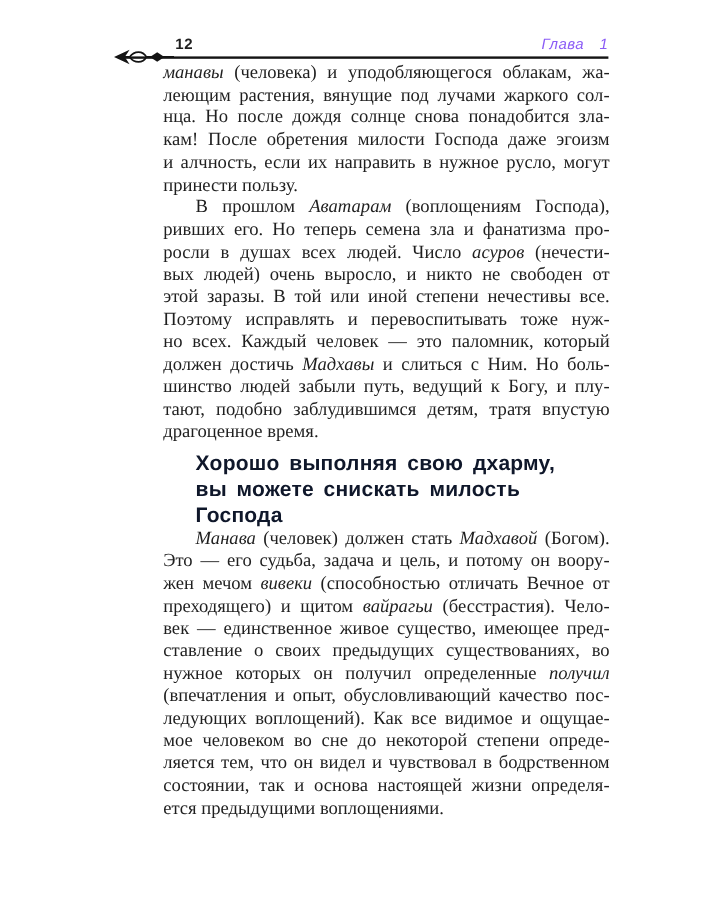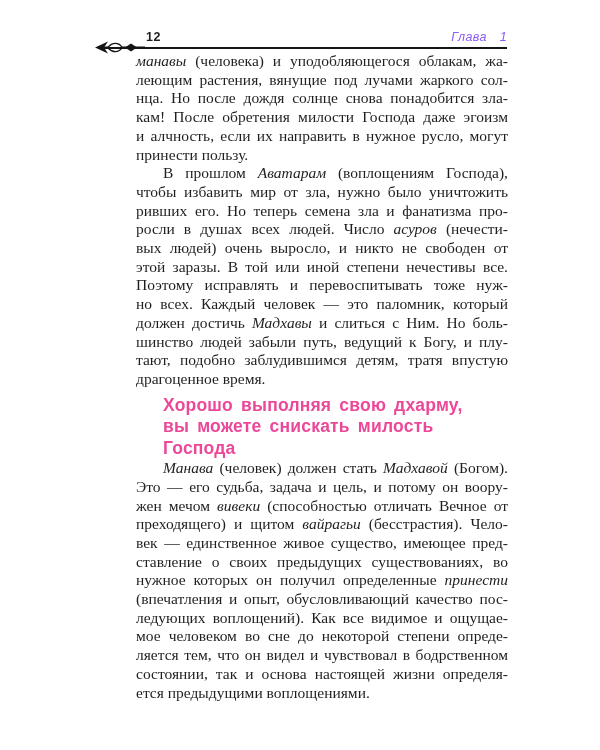--- a/index.html
+++ b/index.html
@@ -75,21 +75,21 @@
 
   .section-heading {
     margin: 6px 0 0 0;
     padding-left: 27px;
     font-family: "Liberation Sans", sans-serif;
     font-weight: bold;
     font-size: 17.5px;
     line-height: 21.5px;
     word-spacing: 3px;
     letter-spacing: 0.2px;
-    color: #ec4899;
+    color: #0f172a;
   }
 </style>
 </head>
 <body>
 
 <div class="page" style="--bg: #ffffff; --text: #1f1f1f; --rule: #141414;">
 
   <div>
     <svg class="hdr-ornament" width="50" height="17" viewBox="0 0 50 17">
       <line x1="8" y1="8.5" x2="50" y2="8.5" stroke="#141414" stroke-width="1.8"></line>
@@ -106,21 +106,20 @@
       <div class="para">
         <div class="pline"><em>манавы</em><span> (человека) и уподобляющегося облакам, жа-</span></div>
         <div class="pline"><span>леющим растения, вянущие под лучами жаркого сол-</span></div>
         <div class="pline"><span>нца. Но после дождя солнце снова понадобится зла-</span></div>
         <div class="pline"><span>кам! После обретения милости Господа даже эгоизм</span></div>
         <div class="pline"><span>и алчность, если их направить в нужное русло, могут</span></div>
         <div class="pline final"><span>принести пользу.</span></div>
       </div>
       <div class="para">
         <div class="pline indent"><span>В прошлом </span><em>Аватарам</em><span> (воплощениям Господа),</span></div>
-        <div class="pline"><span>чтобы избавить мир от зла, нужно было уничтожить</span></div>
         <div class="pline"><span>ривших его. Но теперь семена зла и фанатизма про-</span></div>
         <div class="pline"><span>росли в душах всех людей. Число </span><em>асуров</em><span> (нечести-</span></div>
         <div class="pline"><span>вых людей) очень выросло, и никто не свободен от</span></div>
         <div class="pline"><span>этой заразы. В той или иной степени нечестивы все.</span></div>
         <div class="pline"><span>Поэтому исправлять и перевоспитывать тоже нуж-</span></div>
         <div class="pline"><span>но всех. Каждый человек — это паломник, который</span></div>
         <div class="pline"><span>должен достичь </span><em>Мадхавы</em><span> и слиться с Ним. Но боль-</span></div>
         <div class="pline"><span>шинство людей забыли путь, ведущий к Богу, и плу-</span></div>
         <div class="pline"><span>тают, подобно заблудившимся детям, тратя впустую</span></div>
         <div class="pline final"><span>драгоценное время.</span></div>
@@ -129,21 +128,21 @@
         <div>Хорошо выполняя свою дхарму,</div>
         <div>вы можете снискать милость Господа</div>
       </div>
       <div class="para">
         <div class="pline indent"><em>Манава</em><span> (человек) должен стать </span><em>Мадхавой</em><span> (Богом).</span></div>
         <div class="pline"><span>Это — его судьба, задача и цель, и потому он воору-</span></div>
         <div class="pline"><span>жен мечом </span><em>вивеки</em><span> (способностью отличать Вечное от</span></div>
         <div class="pline"><span>преходящего) и щитом </span><em>вайрагьи</em><span> (бесстрастия). Чело-</span></div>
         <div class="pline"><span>век — единственное живое существо, имеющее пред-</span></div>
         <div class="pline"><span>ставление о своих предыдущих существованиях, во</span></div>
-        <div class="pline"><span>нужное которых он получил определенные </span><em>принести</em></div>
+        <div class="pline"><span>нужное которых он получил определенные </span><em>получил</em></div>
         <div class="pline"><span>(впечатления и опыт, обусловливающий качество пос-</span></div>
         <div class="pline"><span>ледующих воплощений). Как все видимое и ощущае-</span></div>
         <div class="pline"><span>мое человеком во сне до некоторой степени опреде-</span></div>
         <div class="pline"><span>ляется тем, что он видел и чувствовал в бодрственном</span></div>
         <div class="pline"><span>состоянии, так и основа настоящей жизни определя-</span></div>
         <div class="pline final"><span>ется предыдущими воплощениями.</span></div>
       </div>
     </div>
 
 </div>

